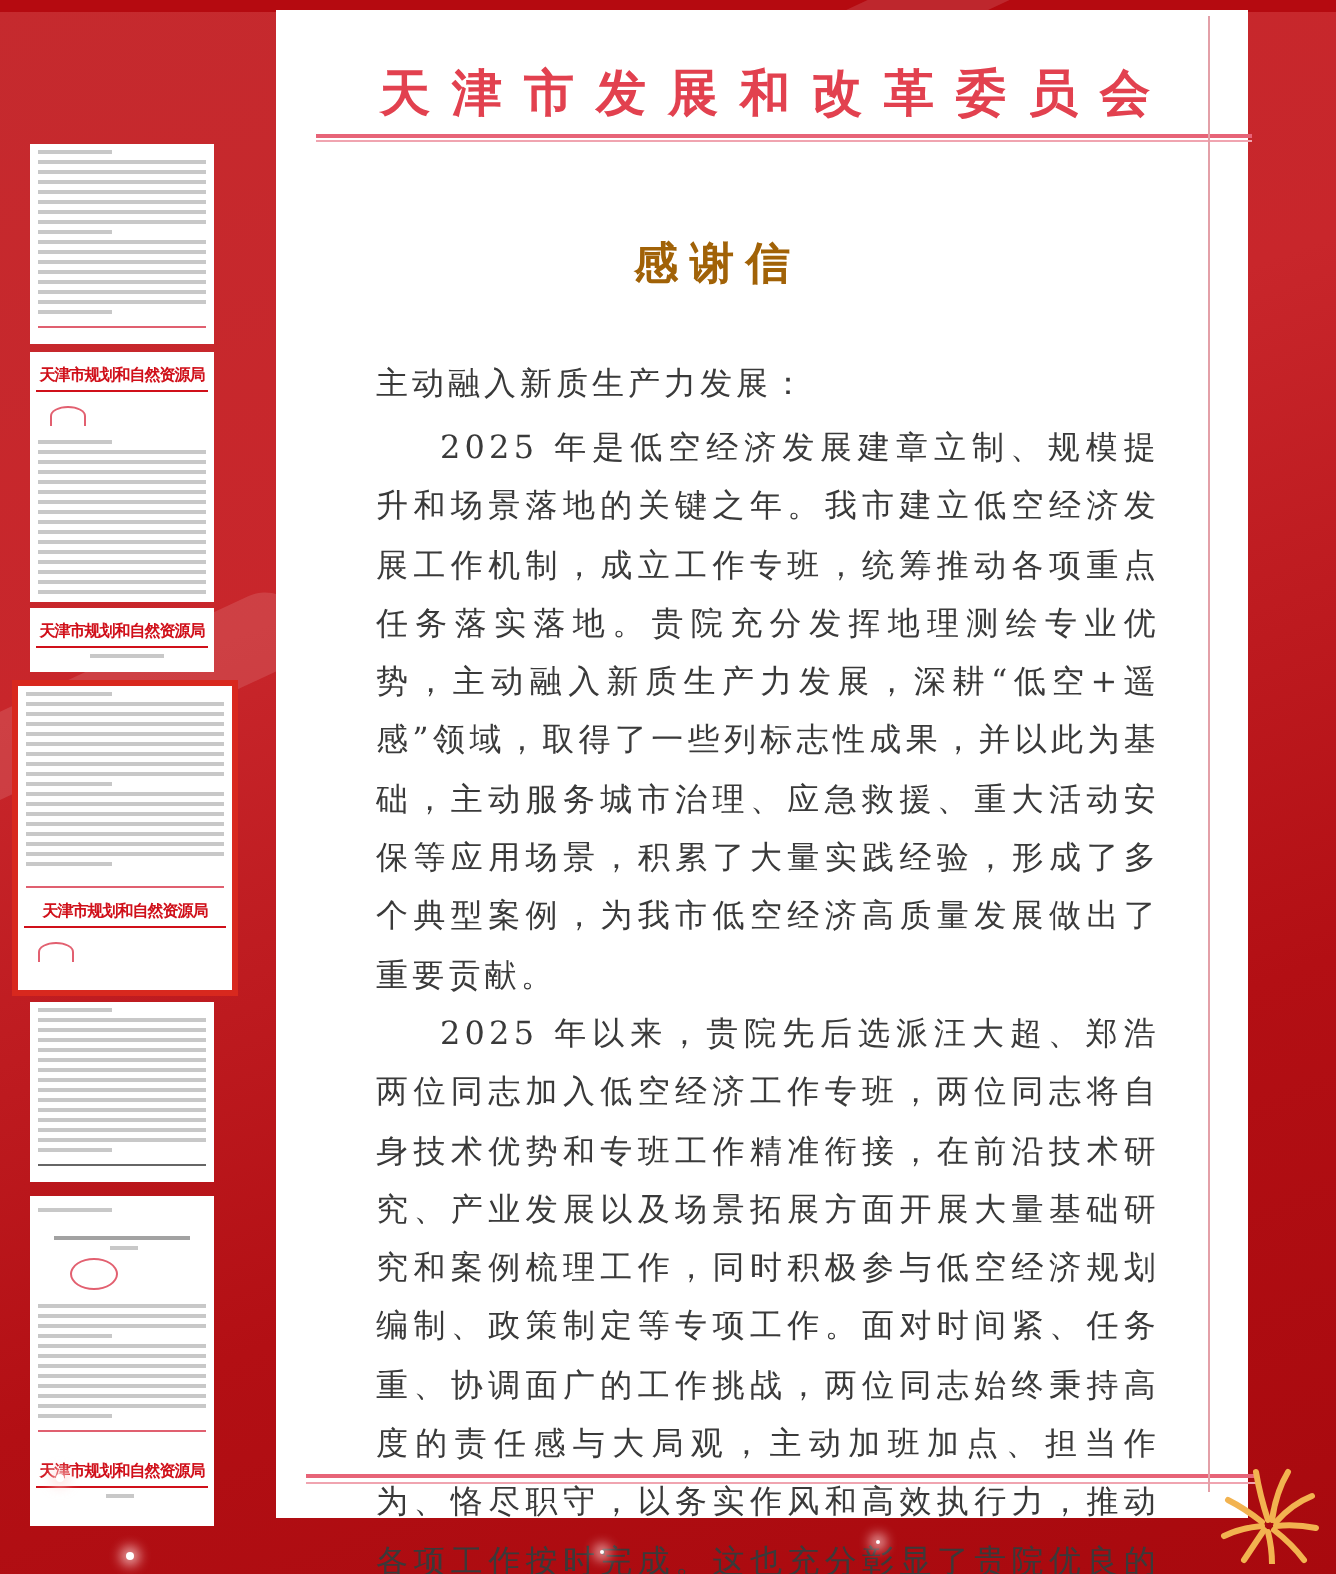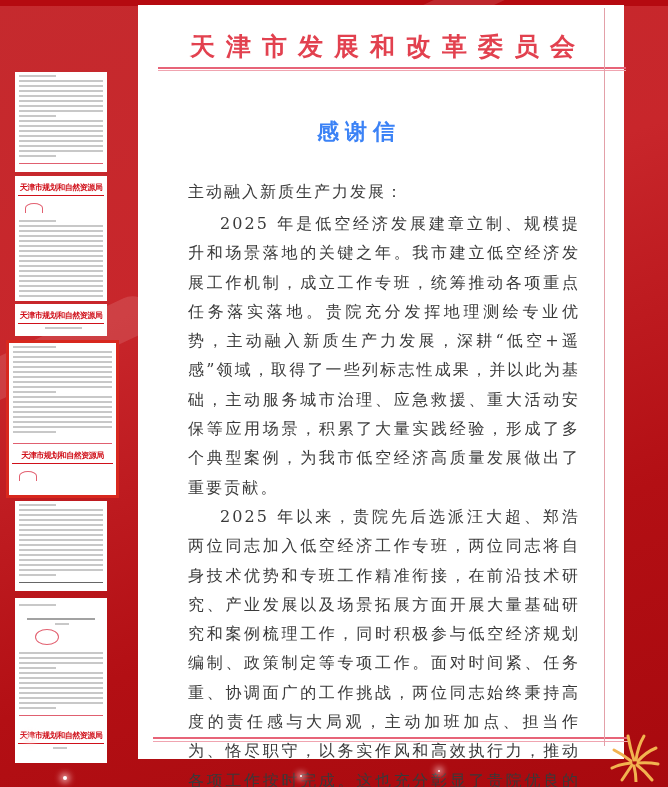--- a/index.html
+++ b/index.html
@@ -56,21 +56,21 @@
     position: absolute; left: 30px; top: 25px; width: 440px;
     text-align: center; color: #e2414f; font-size: 25px; letter-spacing: 11px;
     font-weight: bold; font-family: "DejaVu Serif", serif;
   }
   .org-rule {
     position: absolute; left: 20px; top: 62px; width: 468px; height: 4px;
     border-top: 2px solid #e76478; border-bottom: 1px solid #f0a4b0;
   }
   .letter-title {
     position: absolute; left: 0; top: 112px; width: 442px; text-align: center;
-    font-size: 22px; font-weight: bold; color: #3b82f6; letter-spacing: 6px;
+    font-size: 22px; font-weight: bold; color: #a16207; letter-spacing: 6px;
   }
   .salutation {
     position: absolute; left: 50px; top: 177px; font-size: 16px; color: #3a3a3a;
     letter-spacing: 2px;
   }
   .body-text {
     position: absolute; left: 50px; top: 204px; width: 392px;
     font-size: 16px; color: #3a3a3a; line-height: 29.3px; letter-spacing: 2.1px;
     text-align: justify;
   }

